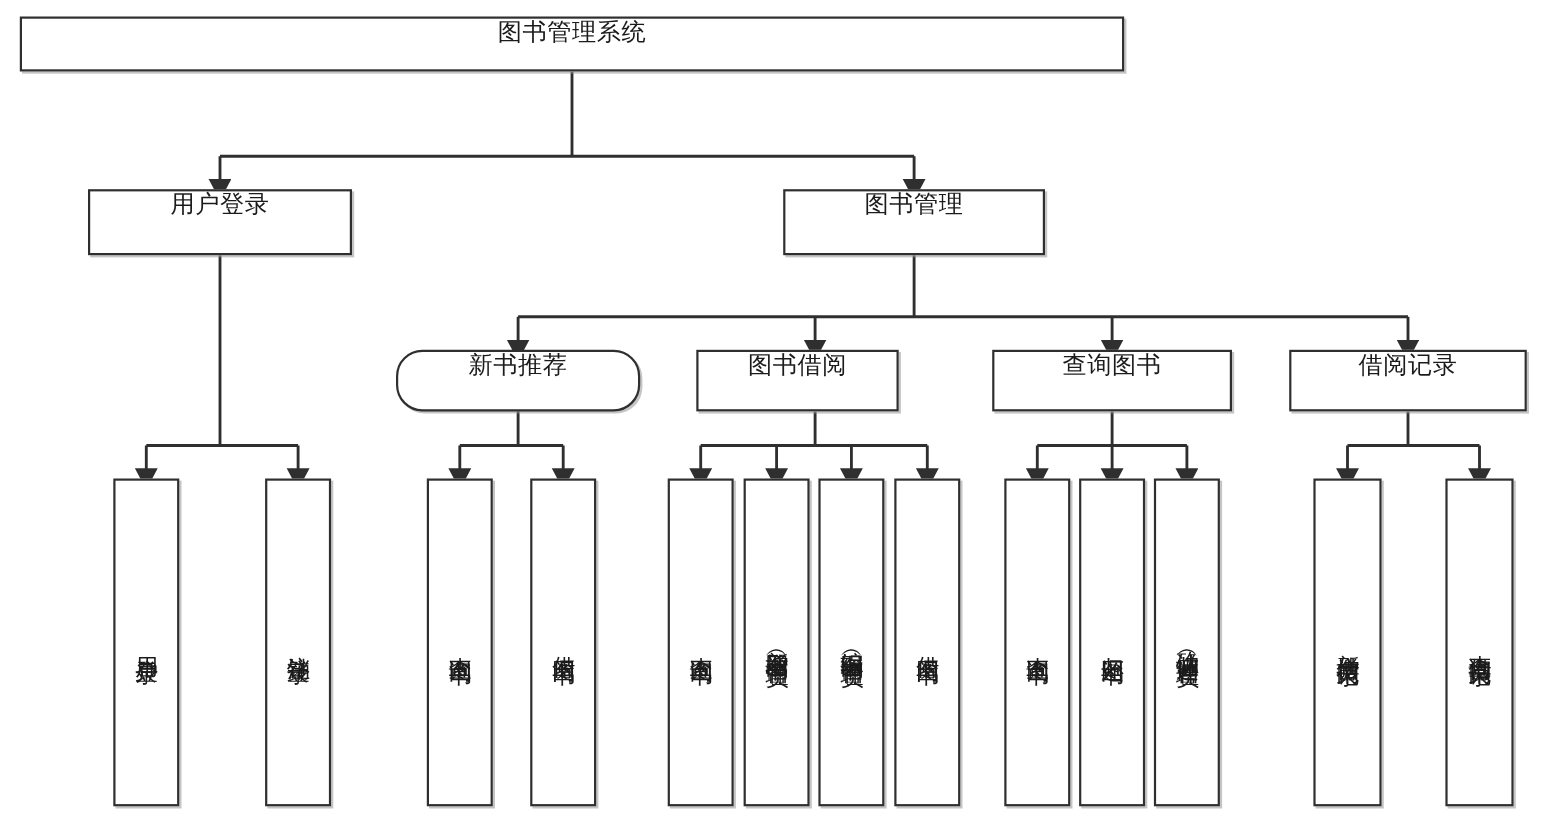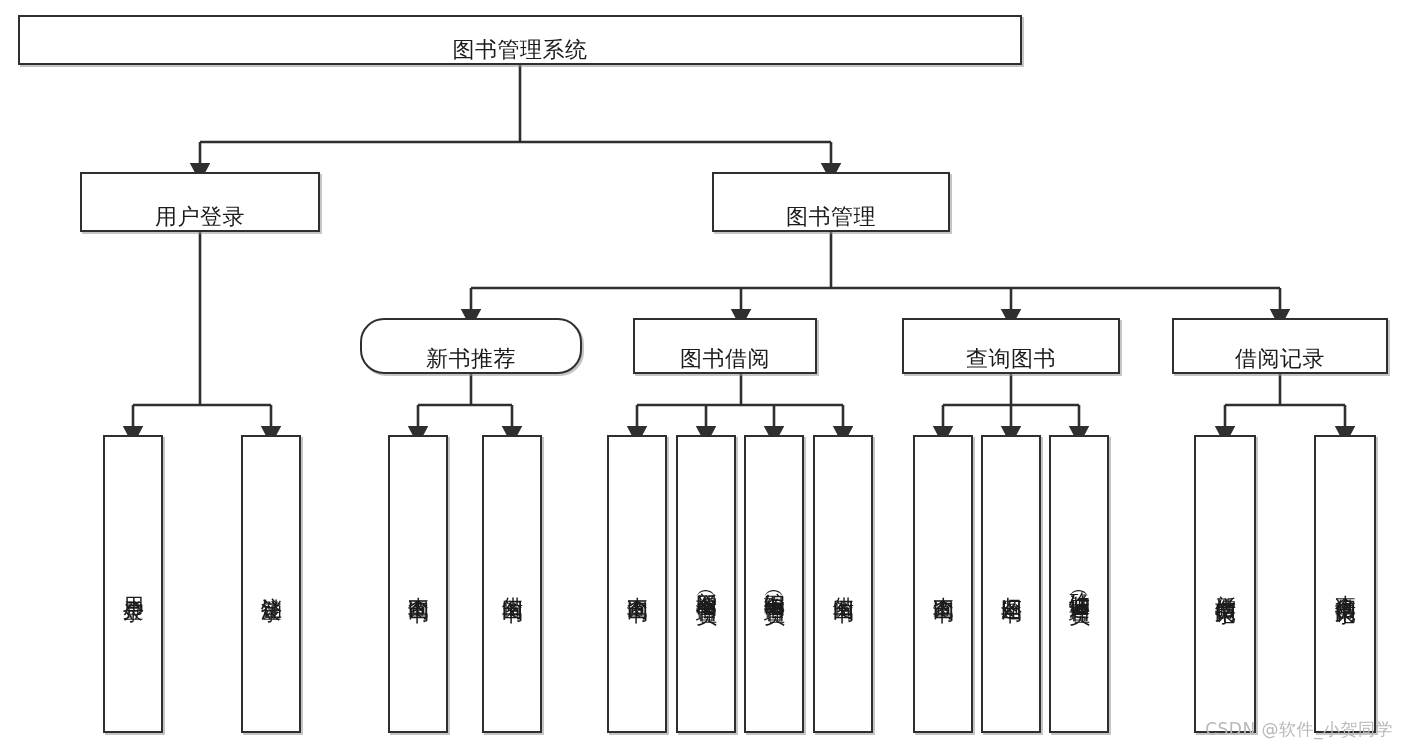--- a/index.html
+++ b/index.html
@@ -26,21 +26,21 @@
     height: 747px;
     pointer-events: none;
   }
   .node {
     position: absolute;
     box-sizing: border-box;
     background: #ffffff;
     border: 2px solid #2f2f2f;
     box-shadow: 2px 2px 0 0 rgba(150,150,150,0.55);
     display: flex;
-    align-items: flex-end;
+    align-items: flex-start;
     justify-content: center;
     z-index: 2;
   }
   .node-label {
     color: #1b1b1b;
     line-height: 1.18;
     text-align: center;
     white-space: nowrap;
   }
   .node.horizontal .node-label {
@@ -175,15 +175,14 @@
         <span class="node-label">确认归还（管理员）</span>
       </div>
       <div class="node vertical" style="left: 1194px; top: 435px; width: 62px; height: 298px;">
         <span class="node-label">新增借阅记录</span>
       </div>
       <div class="node vertical" style="left: 1314px; top: 435px; width: 62px; height: 298px;">
         <span class="node-label">查询借阅记录</span>
       </div>
     </div>
 
-  <div id="watermark">CSDN @软件_小贺同学</div>
 
 </div>
 
 </body></html>

